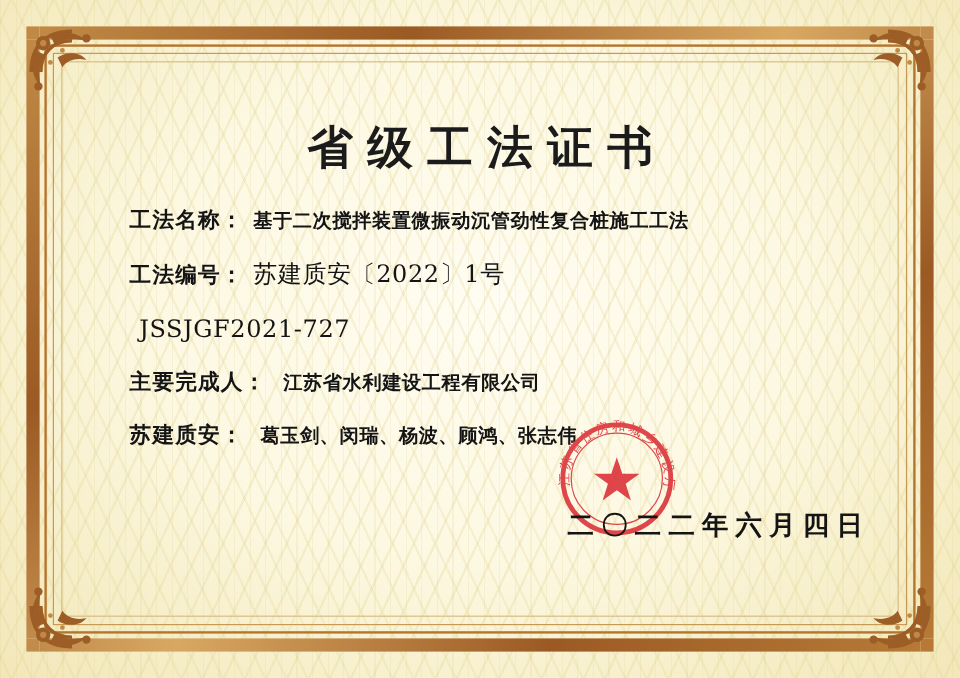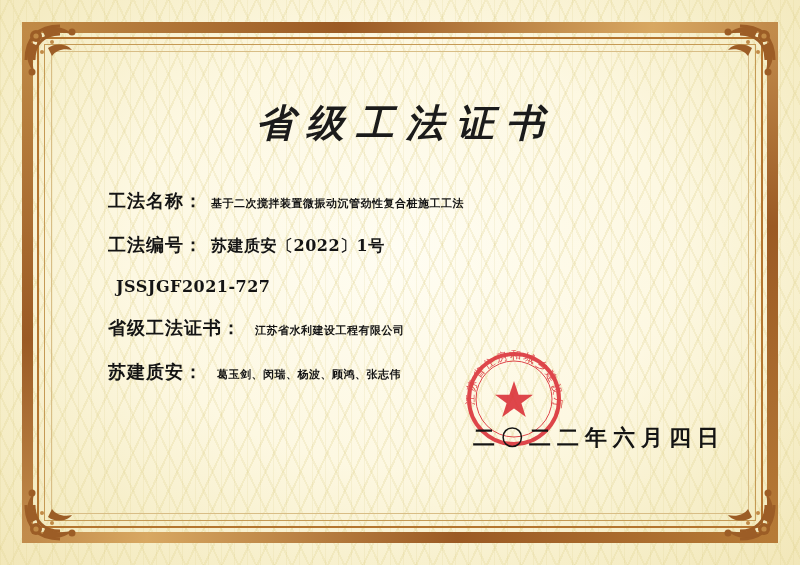--- a/index.html
+++ b/index.html
@@ -114,51 +114,50 @@
 
   .cert-title {
     text-align: center;
     margin-top: 28px;
     font-size: 38px;
     letter-spacing: 12px;
     font-weight: bold;
     color: #1b1b1b;
     font-family: "DejaVu Serif", "Liberation Serif", serif;
     text-indent: 12px;
-    font-style: italic;
   }
 
   .fields {
-    margin-top: 40px;
+    margin-top: 22px;
     padding-left: 38px;
     padding-right: 10px;
   }
   .field-row {
     display: flex;
     align-items: baseline;
     margin-bottom: 20px;
     white-space: nowrap;
   }
   .field-label {
     font-size: 18px;
     font-weight: bold;
     color: #141414;
     letter-spacing: 1px;
     flex: 0 0 auto;
   }
   .field-value {
-    font-size: 16px;
+    font-size: 20px;
     color: #141414;
     letter-spacing: 0.5px;
     margin-left: 8px;
-    font-weight: bold;
+    font-weight: normal;
     flex: 0 0 auto;
   }
   .field-value.small {
-    font-size: 11px;
+    font-size: 16px;
     font-weight: bold;
   }
   .field-row.indent .field-value { margin-left: 14px; }
 
   
   .date-line {
     position: absolute;
     right: 5px;
     bottom: 42px;
     font-size: 22px;
@@ -293,21 +292,21 @@
       <div class="field-row">
         <span class="field-label">工法编号：</span>
         <span class="field-value">苏建质安〔2022〕1号</span>
       </div>
 
       <div class="field-row">
         <span class="field-value">JSSJGF2021-727</span>
       </div>
 
       <div class="field-row indent">
-        <span class="field-label">省级工法证书：</span>
+        <span class="field-label">主要完成人：</span>
         <span class="field-value small">江苏省水利建设工程有限公司</span>
       </div>
 
       <div class="field-row indent">
         <span class="field-label">苏建质安：</span>
         <span class="field-value small">葛玉剑、闵瑞、杨波、顾鸿、张志伟</span>
       </div>
 
     </div>
 

